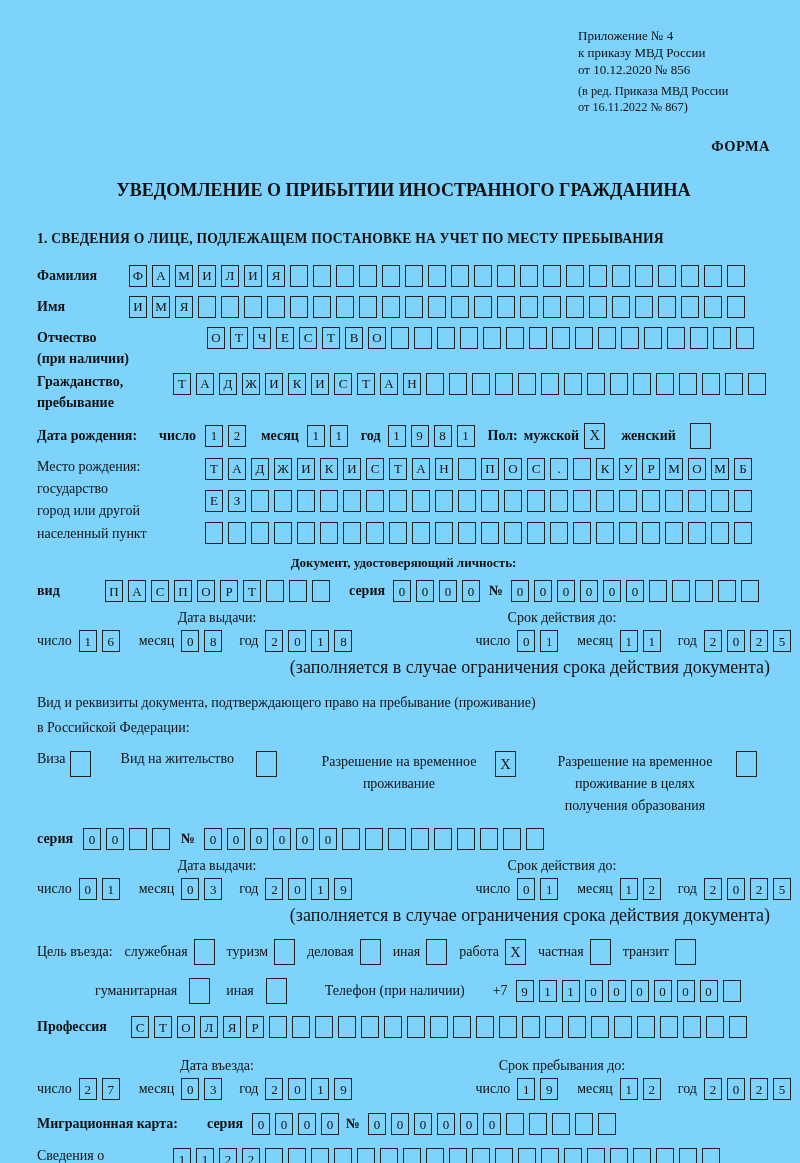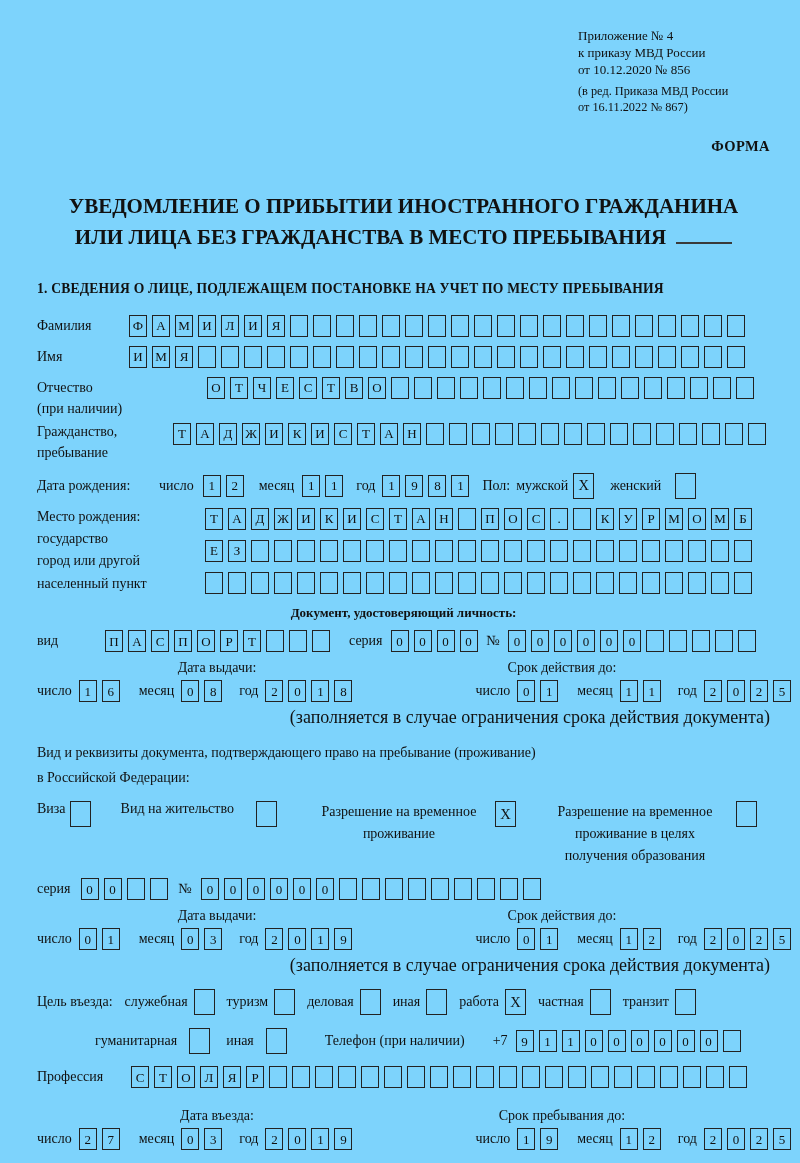--- a/index.html
+++ b/index.html
@@ -8,41 +8,41 @@
     margin:0 auto; background:#7dd3fc; color:#111;
     font-family:"Liberation Serif", serif;
     padding:28px 30px 10px 37px;
     overflow:hidden;
   }
   
   .header-note { margin-left:auto; width:192px; font-size:13px; line-height:1.3; }
   .header-note .hn-small { font-size:12.3px; }
   .hn-gap { margin-top:5px; }
   .form-label { text-align:right; font-weight:bold; font-size:14.5px; margin-top:22px; letter-spacing:0.4px; }
-  .title { text-align:center; font-weight:bold; font-size:21px; margin-top:36px; line-height:1.5; }
+  .title { text-align:center; font-weight:bold; font-size:18px; margin-top:22px; line-height:1.5; }
   .title-underline { display:inline-block; width:56px; height:12px; border-bottom:2.2px solid #3a3a3a; margin-left:10px; }
   .section-heading { font-weight:bold; font-size:13.6px; margin-top:27px; letter-spacing:0.2px; }
 
   
   .boxes { display:flex; flex:none; }
   .box {
     box-sizing:border-box; width:18px; height:22px; flex:none;
     border:1.5px solid #222; margin-right:5px;
     display:inline-flex; align-items:center; justify-content:center;
     font-size:13px; line-height:1;
   }
   .cb {
     box-sizing:border-box; width:21px; height:26px; flex:none;
     border:1.6px solid #222;
     display:inline-flex; align-items:center; justify-content:center;
     font-size:14.5px;
   }
 
   .frow { display:flex; align-items:center; margin-top:9px; font-size:14px; }
-  .flabel { flex:none; }
+  .flabel { flex:none;font-weight:bold; }
   .lbl-92 { width:92px; }
   .lbl-170 { width:170px; }
   .lbl-136 { width:136px; }
   .two-line { line-height:1.5; align-self:flex-start; }
 
   .bp { display:flex; margin-top:7px; font-size:14px; }
   .bp-labels { width:168px; flex:none; line-height:1.6; }
   .bp-rows { display:flex; flex-direction:column; gap:10px; padding-top:2px; }
 
   .doc-heading { text-align:center; font-weight:bold; font-size:13px; margin-top:10px; }
@@ -91,23 +91,20 @@
     <div>к приказу МВД России</div>
     <div>от 10.12.2020 № 856</div>
     <div class="hn-small hn-gap">(в ред. Приказа МВД России</div>
     <div class="hn-small">от 16.11.2022 № 867)</div>
   </div>
 
   <div class="form-label">ФОРМА</div>
 
   <div class="title">
     <div>УВЕДОМЛЕНИЕ О ПРИБЫТИИ ИНОСТРАННОГО ГРАЖДАНИНА</div>
-    <div>
-      <span>ИЛИ ЛИЦА БЕЗ ГРАЖДАНСТВА В МЕСТО ПРЕБЫВАНИЯ</span><span class="title-underline"></span>
-    </div>
   </div>
 
   <div class="section-heading">1. СВЕДЕНИЯ О ЛИЦЕ, ПОДЛЕЖАЩЕМ ПОСТАНОВКЕ НА УЧЕТ ПО МЕСТУ ПРЕБЫВАНИЯ</div>
 
   <div class="frow" style="margin-top:18px;">
     <span class="flabel lbl-92">Фамилия</span>
     <span class="boxes">
         <span class="box">Ф</span>
         <span class="box">А</span>
         <span class="box">М</span>

